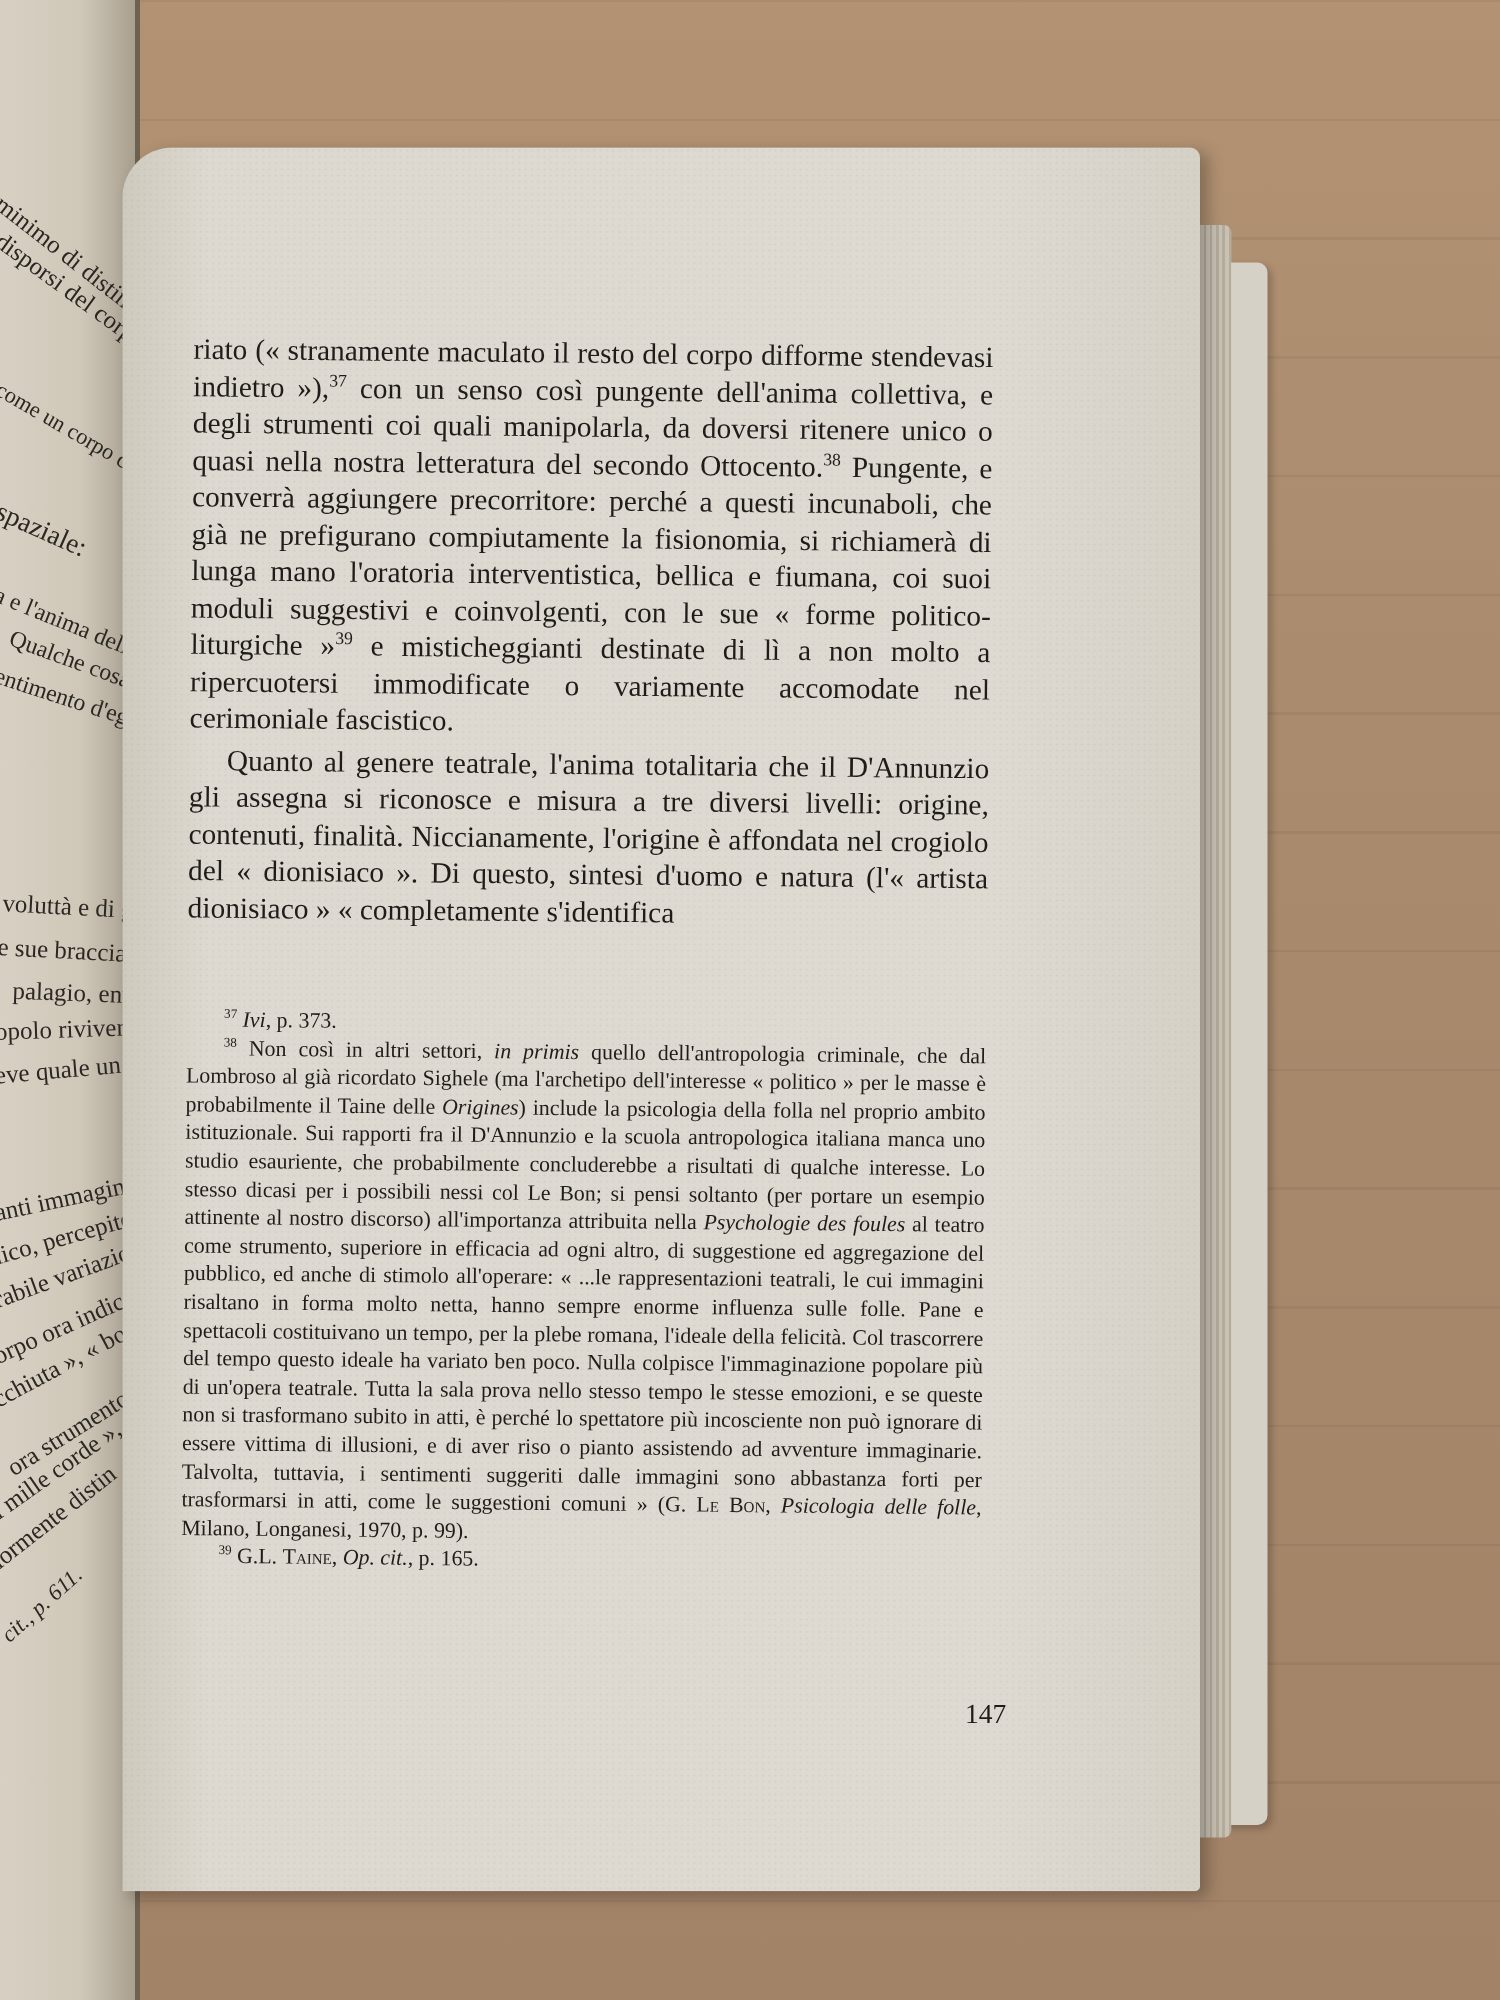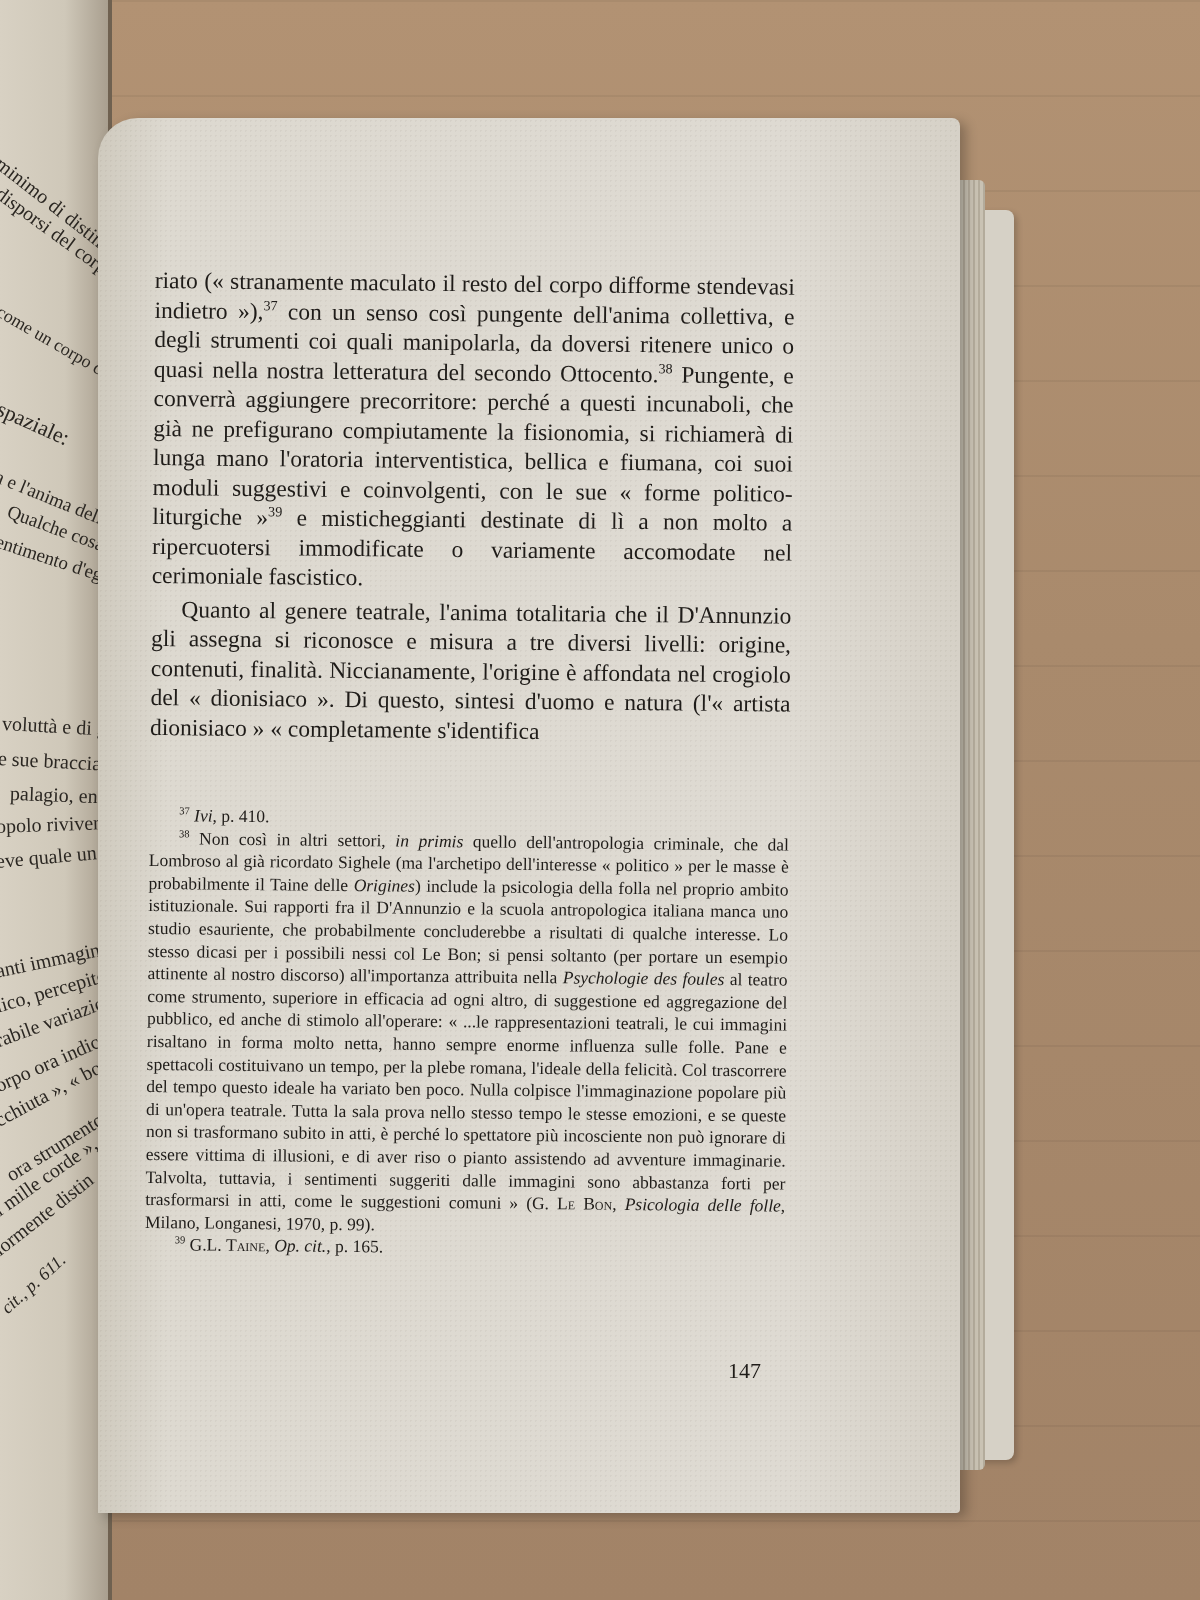--- a/index.html
+++ b/index.html
@@ -49,21 +49,21 @@
     font-size: 23.5px; line-height: 29.5px; text-align: justify; margin: 0;
   }
   .body-para.indent { text-indent: 30px; }
   sup { font-size: 60%; line-height: 0; margin-top: 10px; }
   .notes {
     margin-top: 62px; font-size: 17.5px; line-height: 22.6px; text-align: justify;
   }
   .note { margin: 0; text-indent: 30px; }
   .smallcaps { font-variant: small-caps; }
   .page-number {
-    position: absolute; left: 728px; top: 1358px; font-size: 22px; color: #1f1c19;
+    position: absolute; left: 772px; top: 1358px; font-size: 22px; color: #1f1c19;
   }
 </style>
 </head>
 <body>
 
 <div class="table-surface"></div>
 
 <div class="back-cover"></div>
 <div class="page-edges"></div>
 
@@ -91,19 +91,19 @@
   <div class="left-line" style="left:4px;top:1300px;transform:rotate(-42deg);font-size:18px;font-style:italic">cit., p. 611.</div>
 </div>
 
 <div class="right-page"></div>
 
 <div class="text-block">
   <p class="body-para"><span>riato (« stranamente maculato il resto del corpo difforme stendevasi indietro »),</span><sup>37</sup><span> con un senso così pungente dell'anima collettiva, e degli strumenti coi quali manipolarla, da doversi ritenere unico o quasi nella nostra letteratura del secondo Ottocento.</span><sup>38</sup><span> Pungente, e converrà aggiungere precorritore: perché a questi incunaboli, che già ne prefigurano compiutamente la fisionomia, si richiamerà di lunga mano l'oratoria interventistica, bellica e fiumana, coi suoi moduli suggestivi e coinvolgenti, con le sue « forme politico-liturgiche »</span><sup>39</sup><span> e misticheggianti destinate di lì a non molto a ripercuotersi immodificate o variamente accomodate nel cerimoniale fascistico.</span></p>
   <p class="body-para indent" style="margin-top:4px">Quanto al genere teatrale, l'anima totalitaria che il D'Annunzio gli assegna si riconosce e misura a tre diversi livelli: origine, contenuti, finalità. Niccianamente, l'origine è affondata nel crogiolo del « dionisiaco ». Di questo, sintesi d'uomo e natura (l'« artista dionisiaco » « completamente s'identifica</p>
 
   <div class="notes">
-    <p class="note"><sup>37</sup> <i>Ivi</i><span>, p. 410.</span></p>
+    <p class="note"><sup>37</sup> <i>Ivi</i><span>, p. 373.</span></p>
     <p class="note"><sup>38</sup> <span>Non così in altri settori, </span><i>in primis</i><span> quello dell'antropologia criminale, che dal Lombroso al già ricordato Sighele (ma l'archetipo dell'interesse « politico » per le masse è probabilmente il Taine delle </span><i>Origines</i><span>) include la psicologia della folla nel proprio ambito istituzionale. Sui rapporti fra il D'Annunzio e la scuola antropologica italiana manca uno studio esauriente, che probabilmente concluderebbe a risultati di qualche interesse. Lo stesso dicasi per i possibili nessi col Le Bon; si pensi soltanto (per portare un esempio attinente al nostro discorso) all'importanza attribuita nella </span><i>Psychologie des foules</i><span> al teatro come strumento, superiore in efficacia ad ogni altro, di suggestione ed aggregazione del pubblico, ed anche di stimolo all'operare: « ...le rappresentazioni teatrali, le cui immagini risaltano in forma molto netta, hanno sempre enorme influenza sulle folle. Pane e spettacoli costituivano un tempo, per la plebe romana, l'ideale della felicità. Col trascorrere del tempo questo ideale ha variato ben poco. Nulla colpisce l'immaginazione popolare più di un'opera teatrale. Tutta la sala prova nello stesso tempo le stesse emozioni, e se queste non si trasformano subito in atti, è perché lo spettatore più incosciente non può ignorare di essere vittima di illusioni, e di aver riso o pianto assistendo ad avventure immaginarie. Talvolta, tuttavia, i sentimenti suggeriti dalle immagini sono abbastanza forti per trasformarsi in atti, come le suggestioni comuni » (G. </span><span class="smallcaps">Le Bon</span><span>, </span><i>Psicologia delle folle</i><span>, Milano, Longanesi, 1970, p. 99).</span></p>
     <p class="note"><sup>39</sup> <span>G.L. </span><span class="smallcaps">Taine</span><span>, </span><i>Op. cit.</i><span>, p. 165.</span></p>
   </div>
 </div>
 
 <div class="page-number">147</div>
 
 </body></html>

